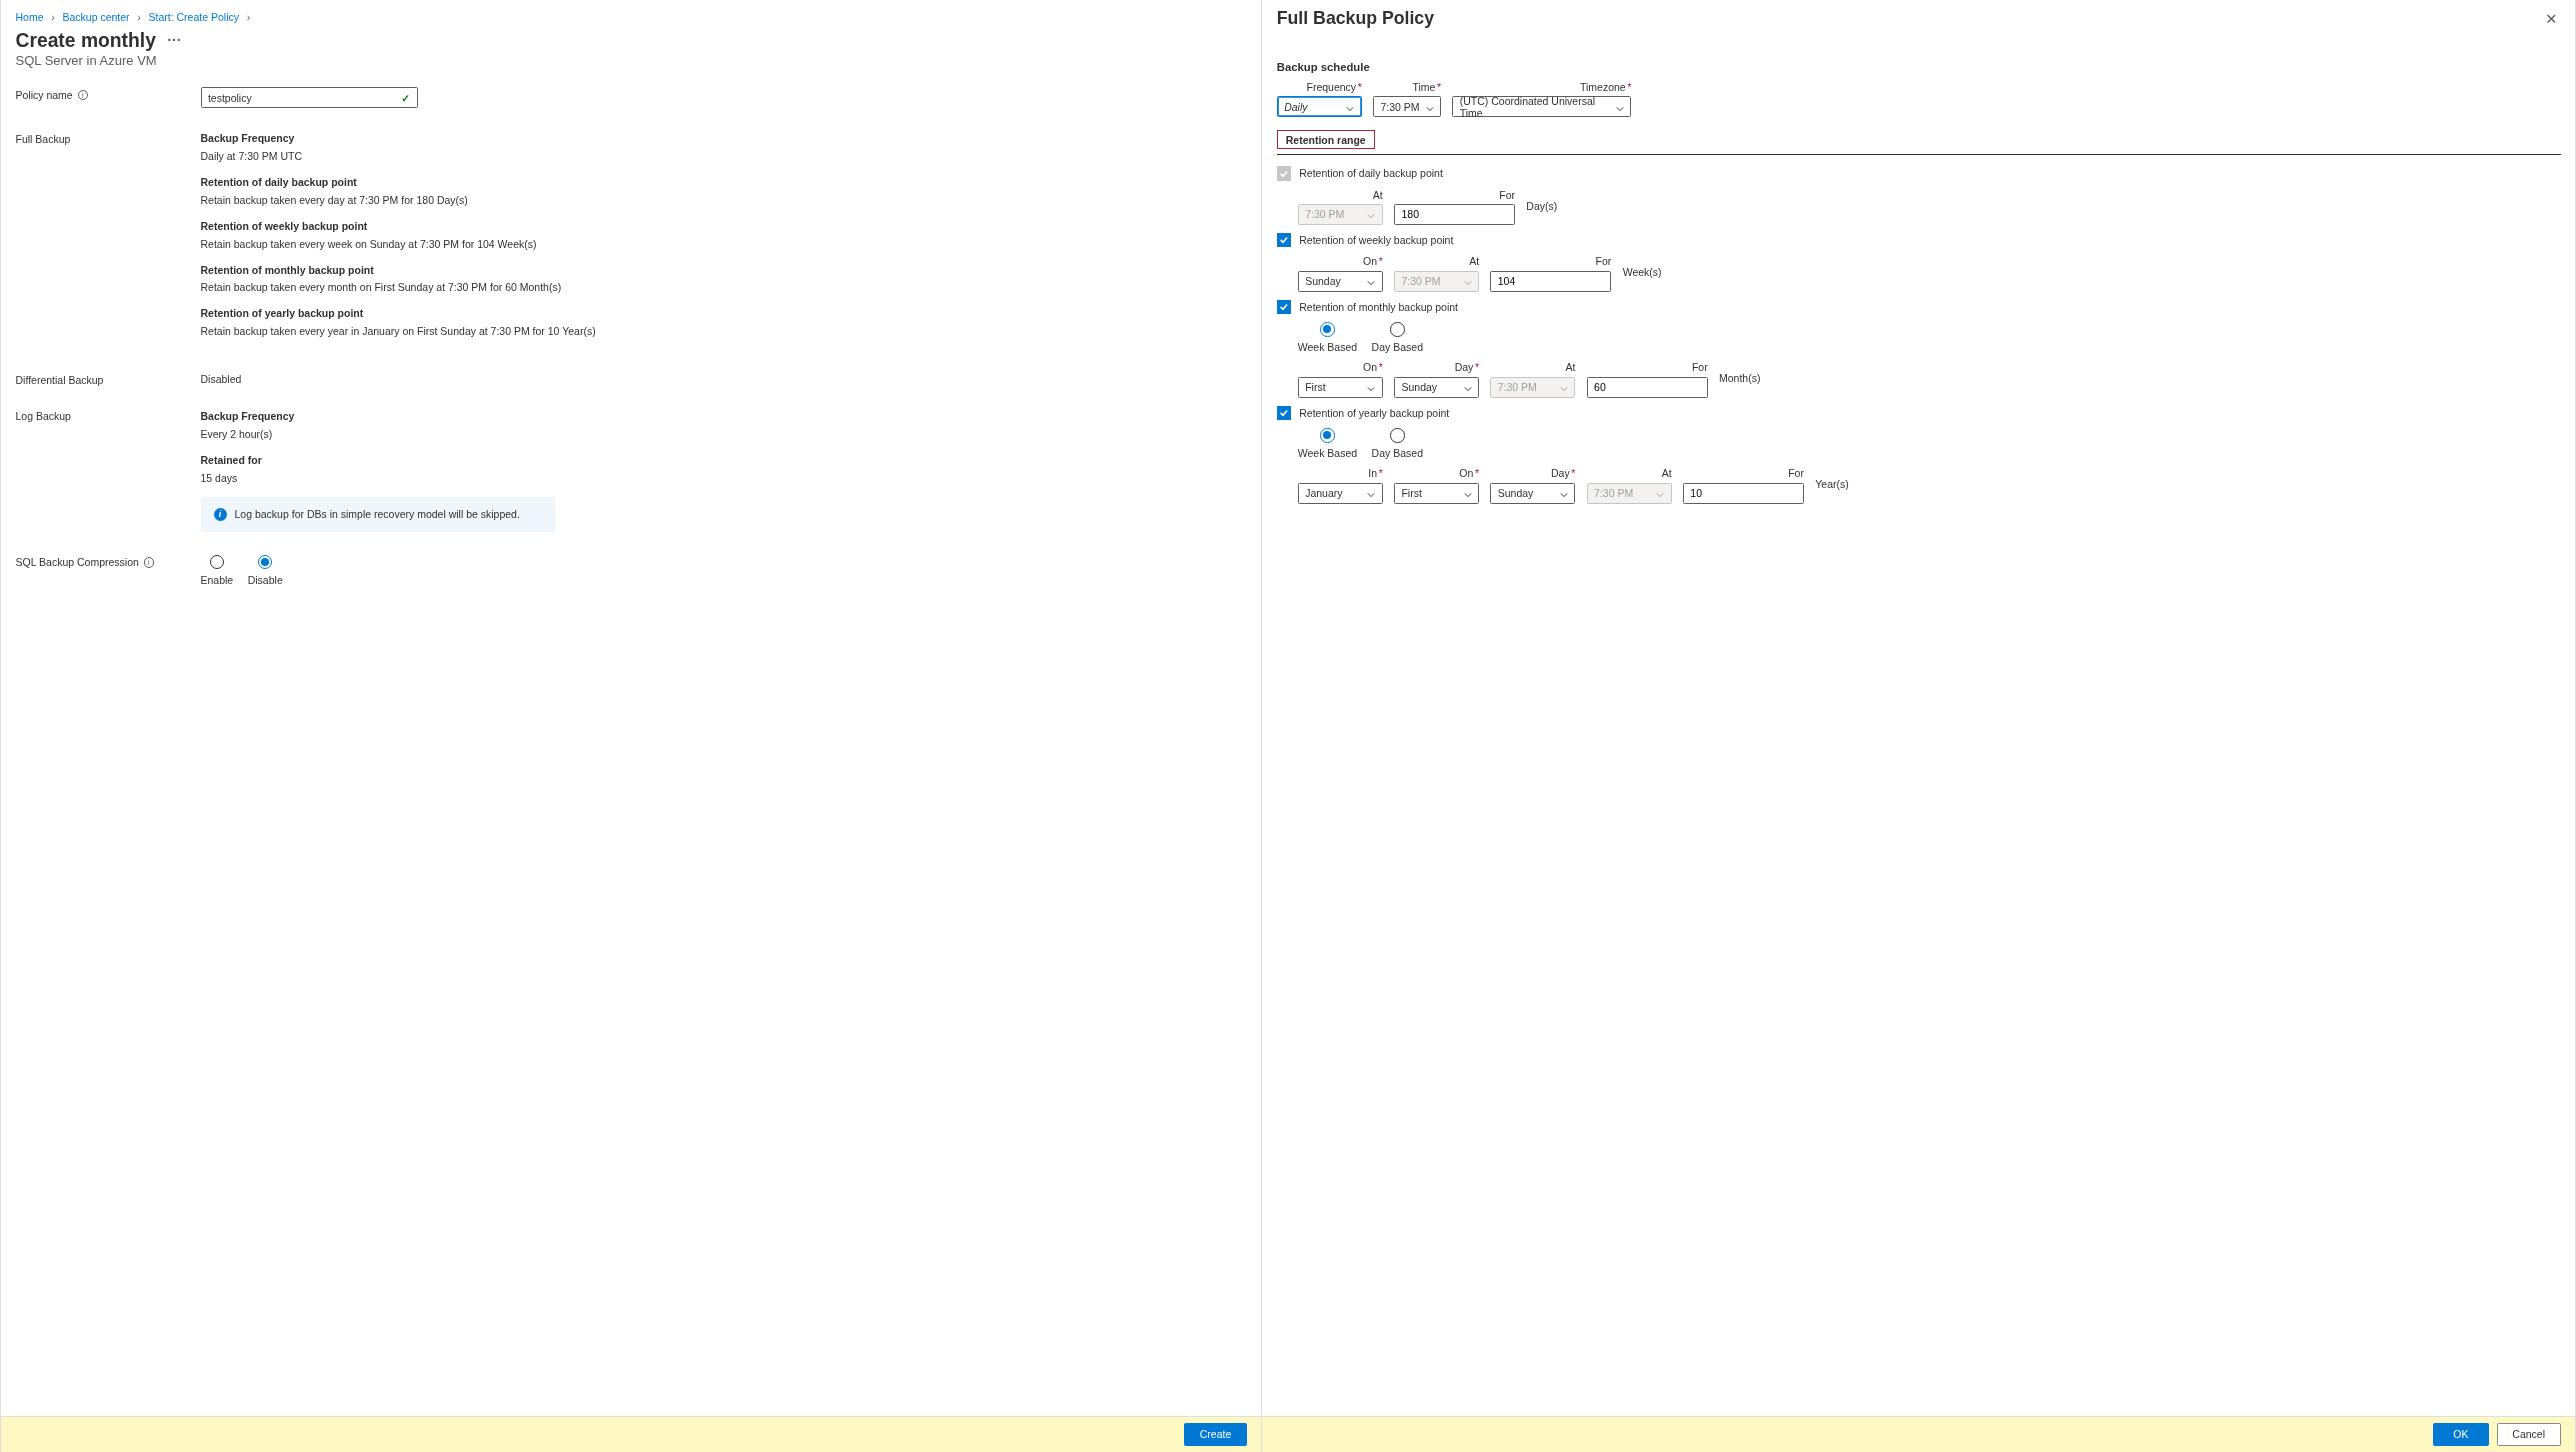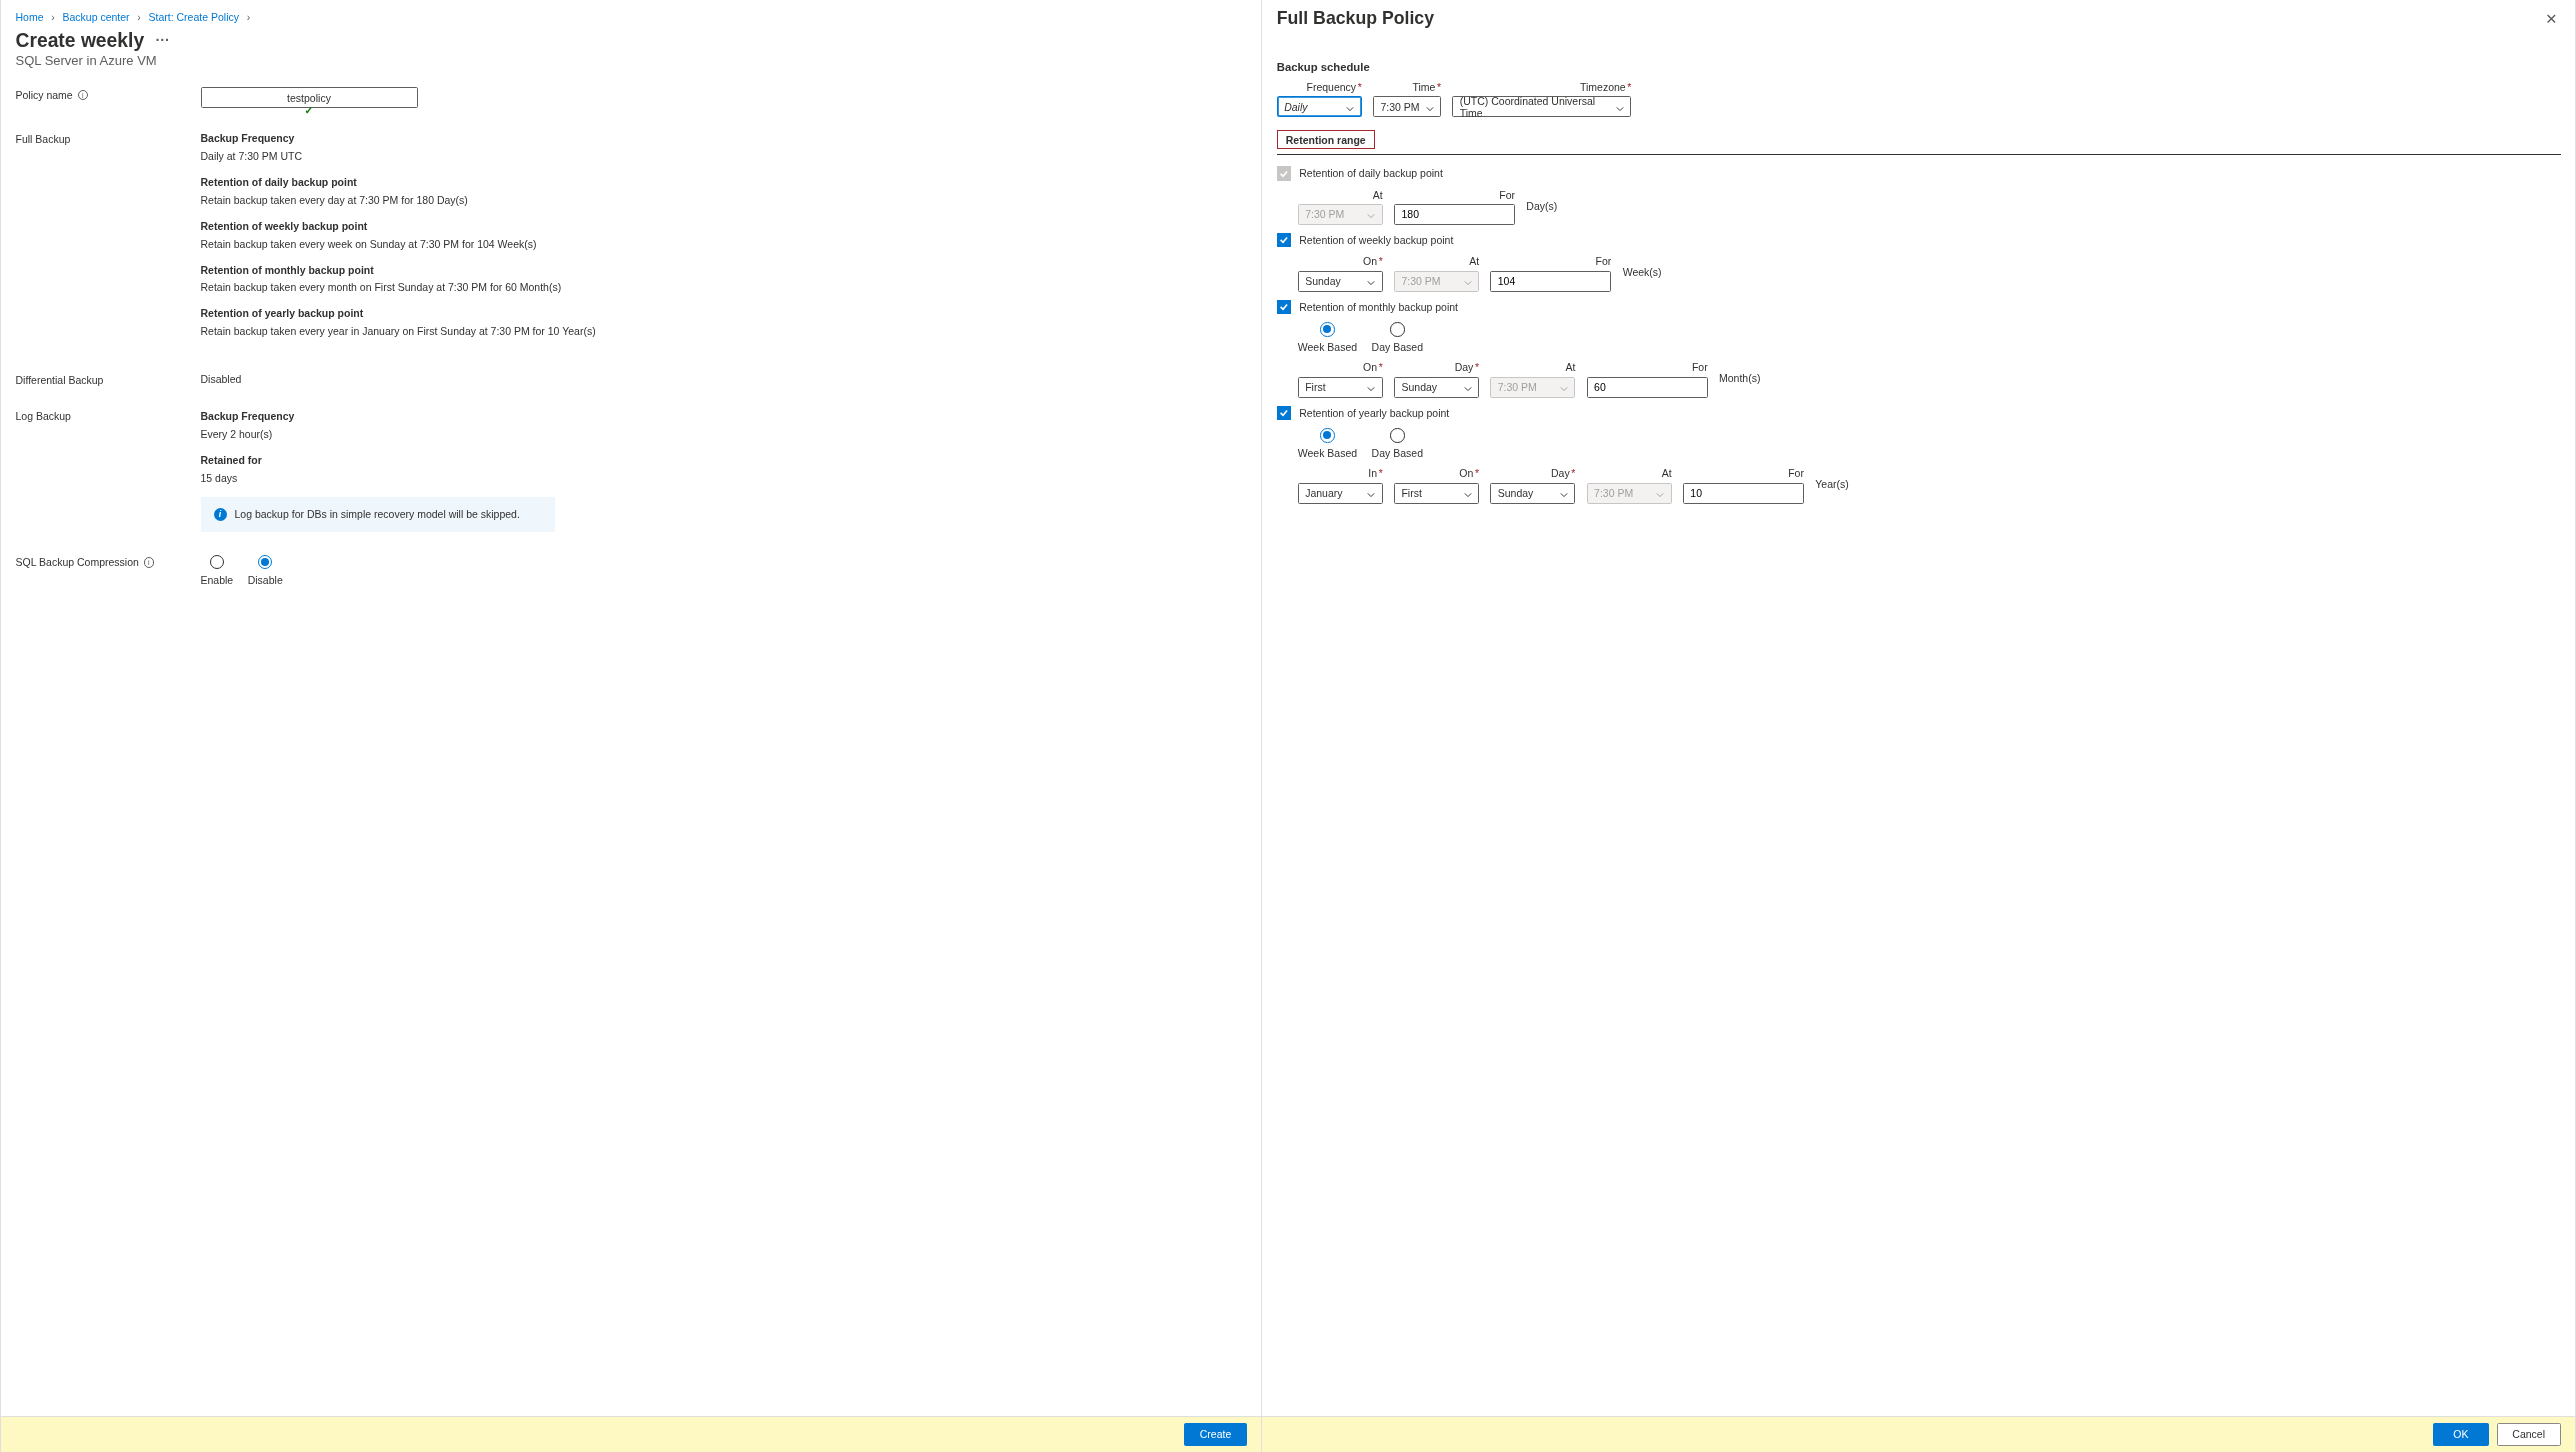--- a/index.html
+++ b/index.html
@@ -213,33 +213,33 @@
       <div class="pane-body">
         <div class="breadcrumb">
           <a>Home</a>
           <span class="sep">›</span>
           <a>Backup center</a>
           <span class="sep">›</span>
           <a>Start: Create Policy</a>
           <span class="sep">›</span>
         </div>
         <h1 class="page-title">
-          <span>Create weekly</span>
+          <span>Create monthly</span>
           <span class="more-icon">···</span>
         </h1>
         <div class="subtitle">SQL Server in Azure VM</div>
 
         <div class="form-grid">
 
           <div class="form-label">
             <span>Policy name</span>
             <span class="info-icon">i</span>
           </div>
           <div>
-            <div class="text-input valid" style="width:217px;flex-direction:column;">
+            <div class="text-input valid" style="width:217px;">
               <span>testpolicy</span>
               <span class="check-green">✓</span>
             </div>
           </div>
 
           <div class="form-label">Full Backup</div>
           <div class="summary-block">
             <div class="sum-group">
               <p class="sum-title">Backup Frequency</p>
               <p>Daily at 7:30 PM UTC</p>

